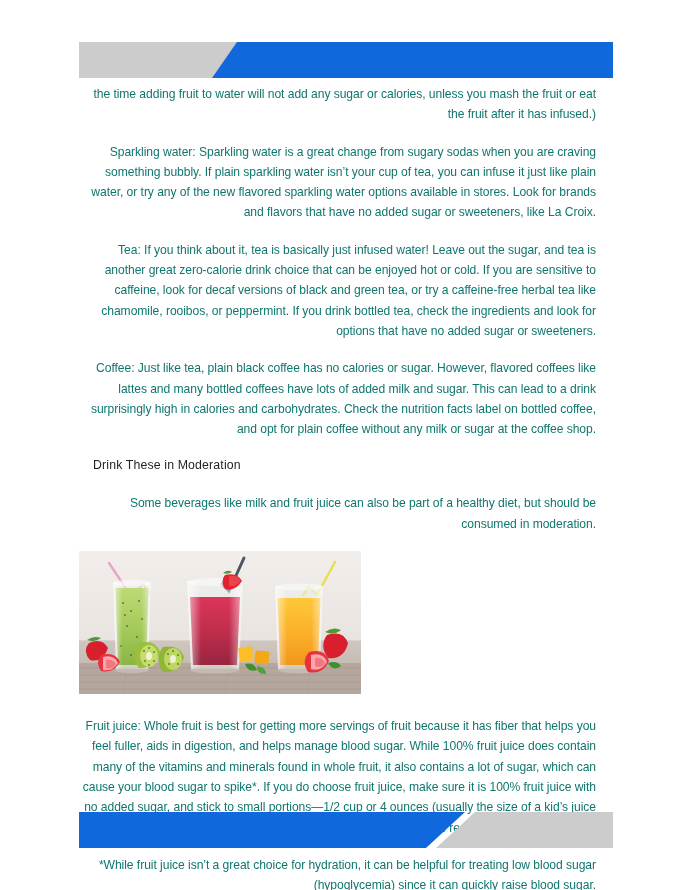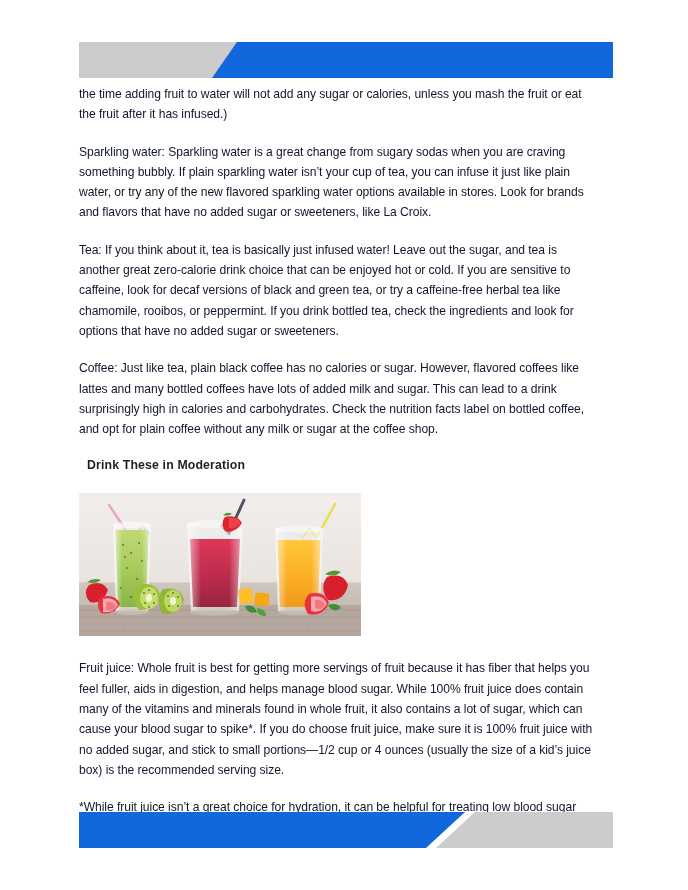--- a/index.html
+++ b/index.html
@@ -40,32 +40,32 @@
     left: 79px;
     top: 84px;
     width: 534px;
   }
 
   p.para {
     margin: 0 17px 17px 0;
     font-size: 12.1px;
     line-height: 20.3px;
     letter-spacing: -0.05px;
-    color: #0f172a;
-    text-align: left;
+    color: #0f766e;
+    text-align: right;
   }
   p.para .lead {
     font-weight: normal;
   }
 
   h2.section-heading {
-    margin: 18px 0 19px 8px;
+    margin: 18px 0 19px 14px;
     font-size: 12.3px;
     line-height: 17px;
-    font-weight: bold;
+    font-weight: normal;
     letter-spacing: 0.15px;
     color: #231f20;
   }
 
   
   .photo-wrap {
     margin: 17px 0 22px 0;
     width: 282px;
     height: 143px;
     position: relative;
@@ -95,20 +95,21 @@
     <p class="para">the time adding fruit to water will not add any sugar or calories, unless you mash the fruit or eat the fruit after it has infused.)</p>
 
     <p class="para"><span class="lead">Sparkling water:</span><span> Sparkling water is a great change from sugary sodas when you are craving something bubbly. If plain sparkling water isn’t your cup of tea, you can infuse it just like plain water, or try any of the new flavored sparkling water options available in stores. Look for brands and flavors that have no added sugar or sweeteners, like La Croix.</span></p>
 
     <p class="para"><span class="lead">Tea</span><span>: If you think about it, tea is basically just infused water! Leave out the sugar, and tea is another great zero-calorie drink choice that can be enjoyed hot or cold. If you are sensitive to caffeine, look for decaf versions of black and green tea, or try a caffeine-free herbal tea like chamomile, rooibos, or peppermint. If you drink bottled tea, check the ingredients and look for options that have no added sugar or sweeteners.</span></p>
 
     <p class="para"><span class="lead">Coffee</span><span>: Just like tea, plain black coffee has no calories or sugar. However, flavored coffees like lattes and many bottled coffees have lots of added milk and sugar. This can lead to a drink surprisingly high in calories and carbohydrates. Check the nutrition facts label on bottled coffee, and opt for plain coffee without any milk or sugar at the coffee shop.</span></p>
 
     <h2 class="section-heading">Drink These in Moderation</h2>
 
+    <p class="para">Some beverages like milk and fruit juice can also be part of a healthy diet, but should be consumed in moderation.</p>
 
     <div class="photo-wrap">
       <div class="photo">
         <svg viewBox="0 0 282 143" preserveAspectRatio="none" aria-hidden="true">
           <defs>
             <linearGradient id="bgGrad" x1="0" y1="0" x2="0" y2="1">
               <stop offset="0%" stop-color="#f2eeeb"></stop>
               <stop offset="62%" stop-color="#e9e4e0"></stop>
               <stop offset="63%" stop-color="#cfc6bf"></stop>
               <stop offset="100%" stop-color="#b9aea6"></stop>

